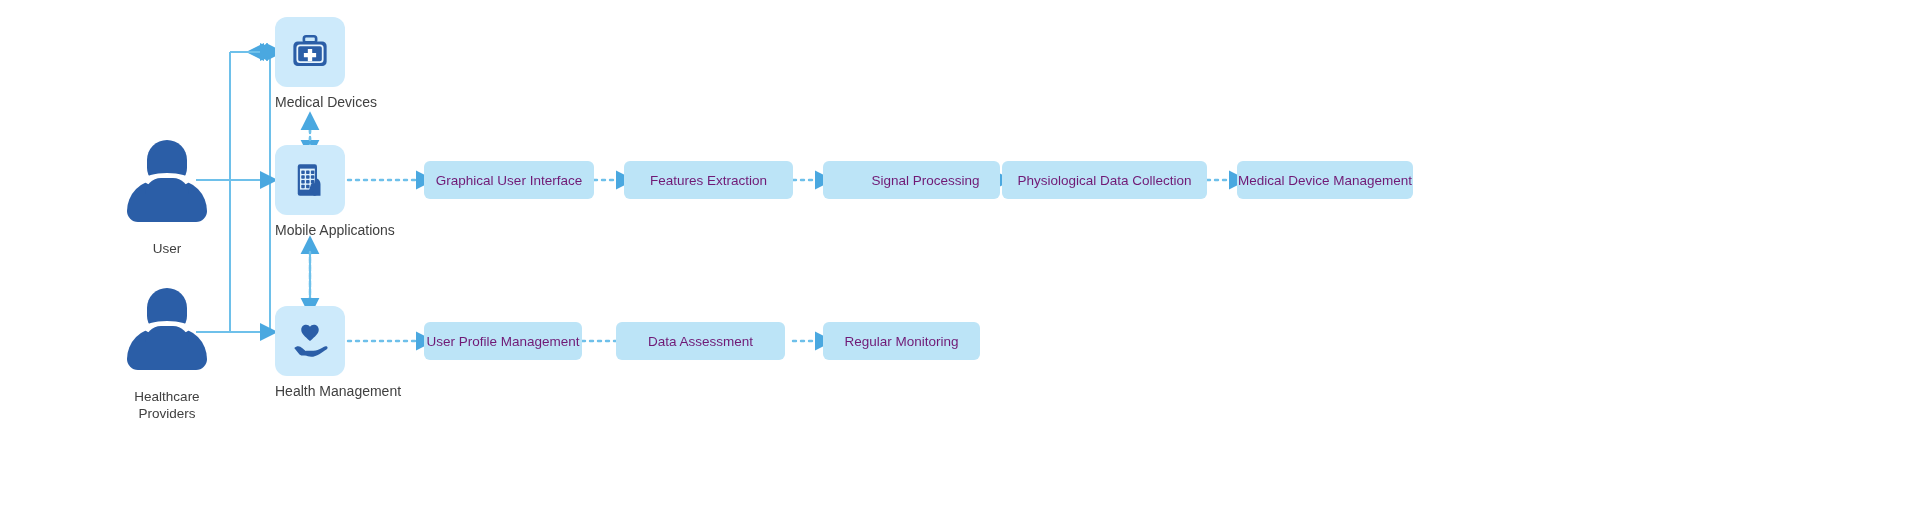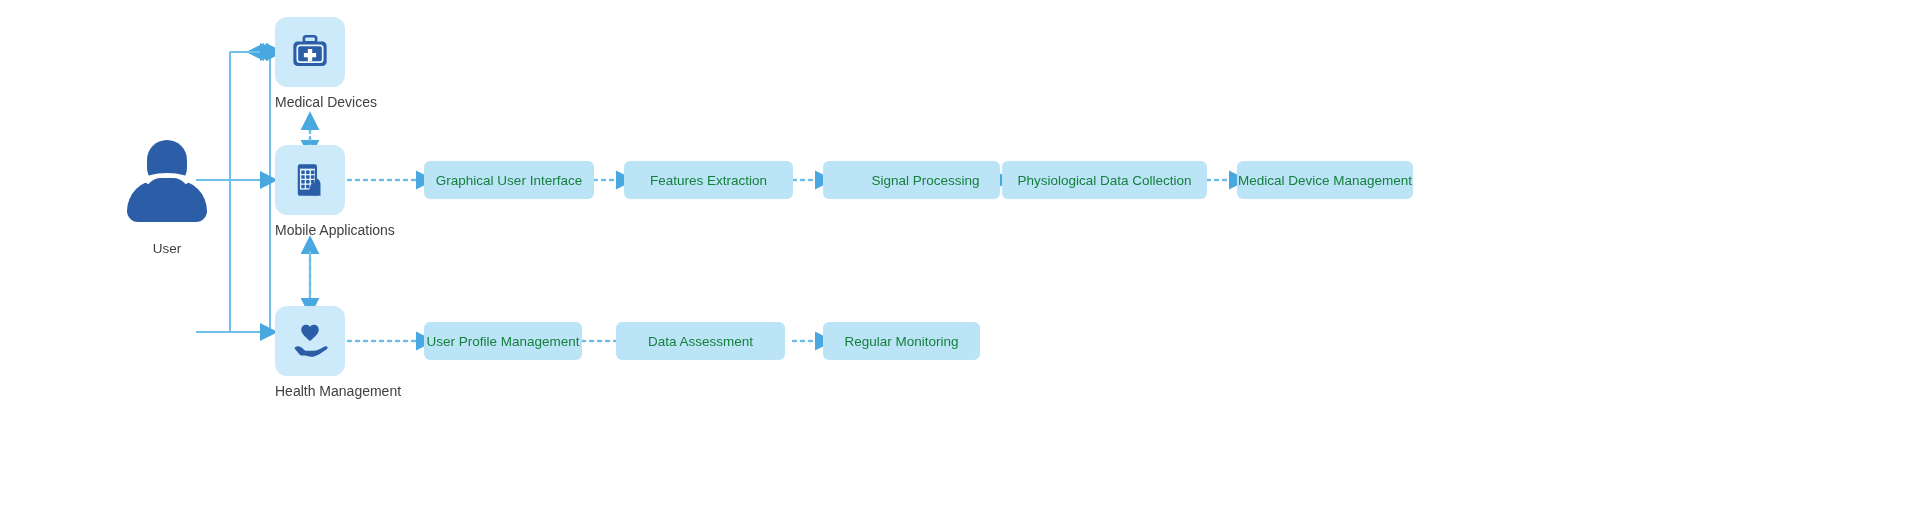--- a/index.html
+++ b/index.html
@@ -45,21 +45,21 @@
   .tile .sq{
     width:70px;height:70px;background:#cdeafb;border-radius:12px;
     display:flex;align-items:center;justify-content:center;margin:0 auto;
   }
   .tile .tlabel{margin-top:7px;font-size:14px;color:#404040;white-space:nowrap;}
 
   
   .pbox{
     position:absolute;height:38px;background:#bce4f7;border-radius:6px;
     display:flex;align-items:center;justify-content:center;
-    font-size:13.5px;color:#15803d;white-space:nowrap;
+    font-size:13.5px;color:#701a75;white-space:nowrap;
   }
 </style>
 </head>
 <body>
 
 <div id="stage">
 
   <svg id="wires" viewBox="0 0 1920 507" width="1920" height="507" xmlns="http://www.w3.org/2000/svg">
     <defs>
       <marker id="ah" markerWidth="9" markerHeight="9" refX="1" refY="4.5" orient="auto">
@@ -151,20 +151,30 @@
   <div class="actor" style="left:112px;top:140px;width:110px;">
     <div class="glyph">
       <div class="head"></div>
       <div class="body"></div>
       <div class="neckcut"></div>
       <div class="cap"></div>
     </div>
     <div class="alabel">User</div>
   </div>
 
+  <div class="actor" style="left:112px;top:288px;width:110px;">
+    <div class="glyph">
+      <div class="head"></div>
+      <div class="body"></div>
+      <div class="neckcut"></div>
+      <div class="cap"></div>
+    </div>
+    <div class="alabel">Healthcare
+Providers</div>
+  </div>
 
   <div class="tile" style="left:275px;top:17px;width:70px;">
     <div class="sq">
       <svg width="42" height="42" viewBox="0 0 48 48">
         <rect x="17" y="6" width="14" height="7" rx="2.5" fill="none" stroke="#2b5ea7" stroke-width="3"></rect>
         <rect x="5" y="12" width="38" height="28" rx="5" fill="#2b5ea7"></rect>
         <rect x="9.5" y="16.5" width="29" height="19" rx="3" fill="none" stroke="#e8f5fd" stroke-width="2"></rect>
         <path d="M21.5,20.5 h5 v4.5 h4.5 v5 h-4.5 v4.5 h-5 v-4.5 h-4.5 v-5 h4.5 z" fill="#ffffff"></path>
       </svg>
     </div>

